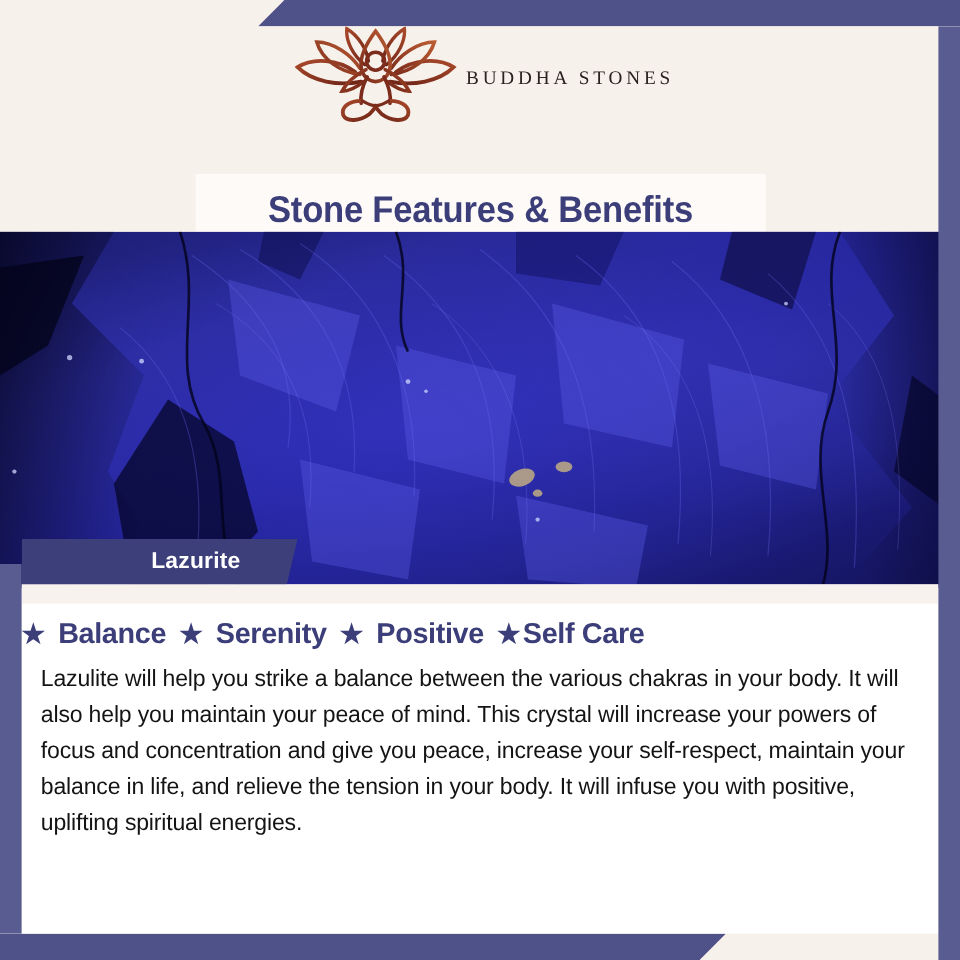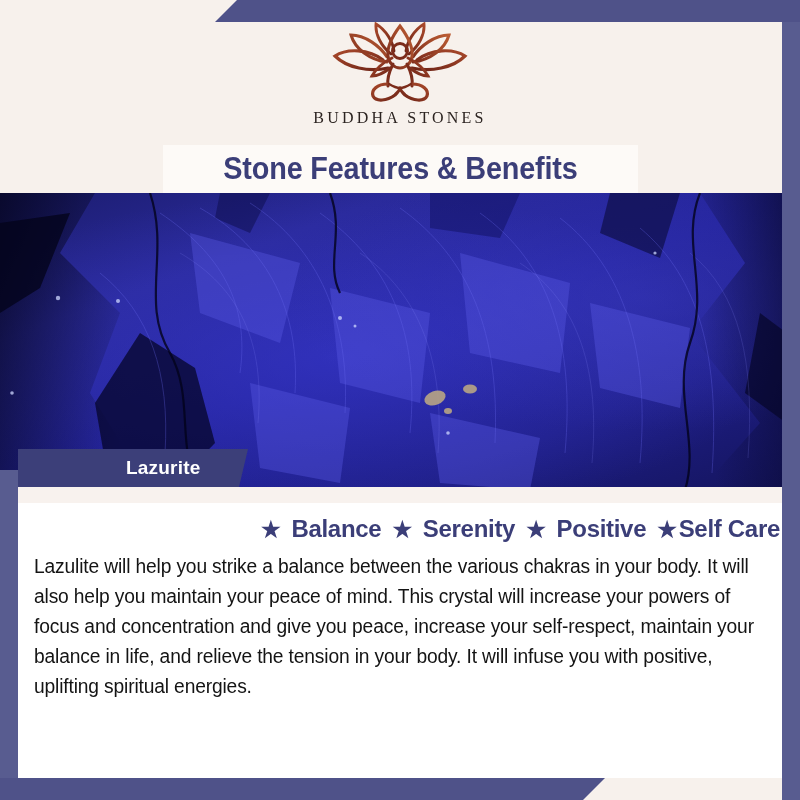--- a/index.html
+++ b/index.html
@@ -42,37 +42,37 @@
   }
 
   
   #header {
     position:absolute; top:0; left:0; width:800px; height:193px;
     background:var(--cream);
     display:flex; flex-direction:column; align-items:center;
   }
   #logo-block {
     margin-top:22px;
-    display:flex; flex-direction:column; align-items:center;
+    display:flex; align-items:center;
   }
   #logo-mark { width:150px; height:82px; display:block; }
   #brand-name {
     margin-top:5px;
     font-family:"Liberation Serif", serif;
     font-size:16px;
     letter-spacing:3.2px;
     color:#2b2320;
     font-weight:400;
   }
 
   #title-card {
     position:absolute; top:145px; left:163px;
     width:475px; height:48px;
     background:#fdfaf7;
-    display:flex; align-items:center; justify-content:center;
+    display:flex; align-items:flex-end; justify-content:center;
   }
   #title-text {
     font-size:31px;
     font-weight:bold;
     color:var(--navy-deep);
     letter-spacing:-0.2px;
     transform:scaleX(0.93);
     white-space:nowrap;
   }
 
@@ -102,21 +102,21 @@
     position:absolute; top:487px; left:18px;
     width:764px; height:291px;
     background:#ffffff;
     z-index:2;
   }
   #panel-top-strip {
     height:16px; background:#f8f2ee; width:100%;
   }
   #keywords {
     margin-top:12px;
-    text-align:right;
+    text-align:left;
     font-size:24px; font-weight:bold;
     color:var(--navy-deep);
     white-space:nowrap;
     letter-spacing:-0.3px;
   }
   #keywords .kw-star { font-size:22px; }
   #keywords .kw { margin:0 2px; }
   #keywords .sp { display:inline-block; width:9px; }
 
   #description {

